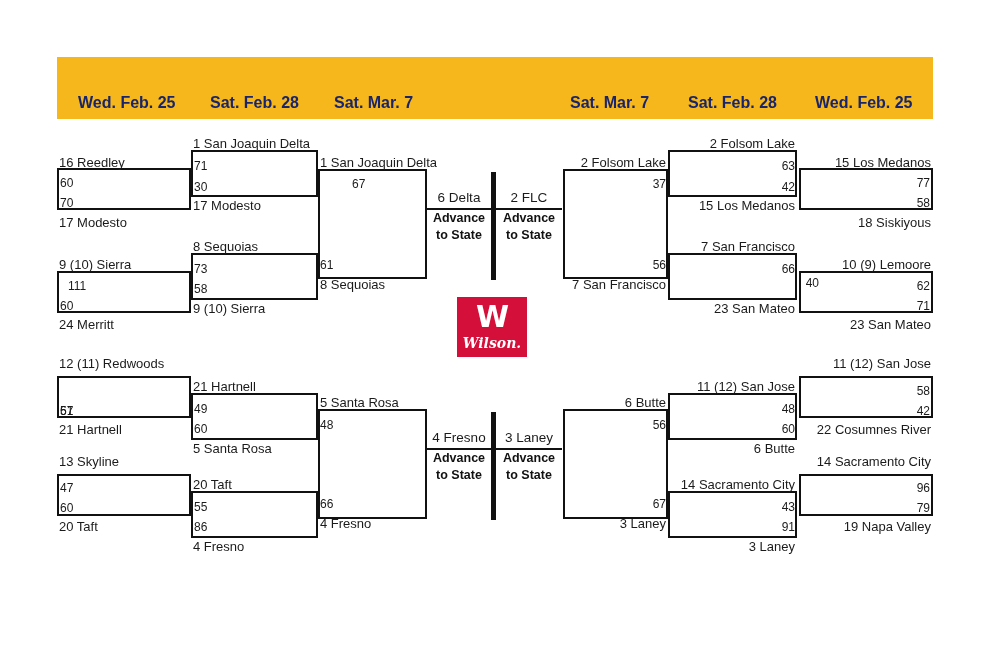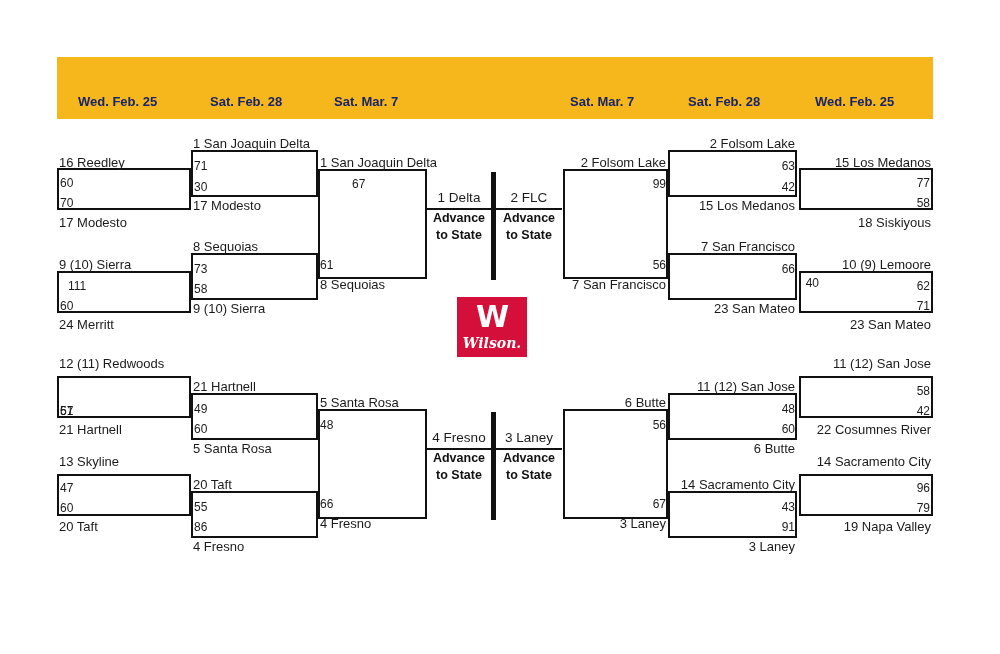--- a/index.html
+++ b/index.html
@@ -6,21 +6,21 @@
   body{width:1000px;height:654px;position:relative;overflow:hidden;
        font-family:"Liberation Sans","DejaVu Sans",sans-serif;}
 
   .page{position:absolute;left:0;top:0;width:1000px;height:654px;background:#fff;}
 
   
   .hdr{position:absolute;left:57px;top:57px;width:876px;height:62px;background:#F5B71B;}
   .hdr-title{position:absolute;left:0;top:6px;width:876px;text-align:center;
              color:#18246B;font-size:21px;font-weight:bold;letter-spacing:-0.2px;
              font-family:"Liberation Sans","DejaVu Sans",sans-serif;}
-  .hdr-date{position:absolute;top:37px;color:#18246B;font-size:13px;font-weight:bold;
+  .hdr-date{position:absolute;top:37px;color:#18246B;font-size:16px;font-weight:bold;
             white-space:nowrap;}
 
   
   .bx{position:absolute;border:2px solid #111;box-sizing:border-box;background:transparent;}
   .lbl{position:absolute;font-size:13px;color:#1b1b1b;white-space:nowrap;line-height:14px;}
   .scr{position:absolute;font-size:12px;color:#1b1b1b;white-space:nowrap;line-height:14px;}
   .lbl.r,.scr.r{text-align:right;}
 
   
   .divider{position:absolute;background:#111;width:5px;}
@@ -112,21 +112,21 @@
   <div class="bx" style="left:318px;top:409px;width:109px;height:110px;"></div>
   <div class="lbl" style="left:320px;top:396px;">5 Santa Rosa</div>
   <div class="scr" style="left:320px;top:418px;">48</div>
   <div class="scr" style="left:320px;top:497px;">66</div>
   <div class="lbl" style="left:320px;top:517px;">4 Fresno</div>
 
   <div class="divider" style="left:491px;top:172px;height:108px;"></div>
   <div class="divider" style="left:491px;top:412px;height:108px;"></div>
 
   <div class="adv" style="left:426px;top:190px;">
-    <div class="team">1 Delta</div>
+    <div class="team">6 Delta</div>
     <div class="a1">Advance</div>
     <div class="a2">to State</div>
   </div>
 
   <div class="adv" style="left:496px;top:190px;">
     <div class="team">2 FLC</div>
     <div class="a1">Advance</div>
     <div class="a2">to State</div>
   </div>
 
@@ -142,21 +142,21 @@
     <div class="a2">to State</div>
   </div>
 
   <div class="wilson">
     <div class="wmark">W</div>
     <div class="wname">Wilson.</div>
   </div>
 
   <div class="bx" style="left:563px;top:169px;width:105px;height:110px;"></div>
   <div class="lbl r" style="left:498px;top:156px;width:168px;">2 Folsom Lake</div>
-  <div class="scr r" style="left:566px;top:177px;width:100px;">99</div>
+  <div class="scr r" style="left:566px;top:177px;width:100px;">37</div>
   <div class="scr r" style="left:566px;top:258px;width:100px;">56</div>
   <div class="lbl r" style="left:498px;top:278px;width:168px;">7 San Francisco</div>
 
   <div class="bx" style="left:563px;top:409px;width:105px;height:110px;"></div>
   <div class="lbl r" style="left:498px;top:396px;width:168px;">6 Butte</div>
   <div class="scr r" style="left:566px;top:418px;width:100px;">56</div>
   <div class="scr r" style="left:566px;top:497px;width:100px;">67</div>
   <div class="lbl r" style="left:498px;top:517px;width:168px;">3 Laney</div>
 
   <div class="bx" style="left:668px;top:150px;width:129px;height:47px;"></div>

